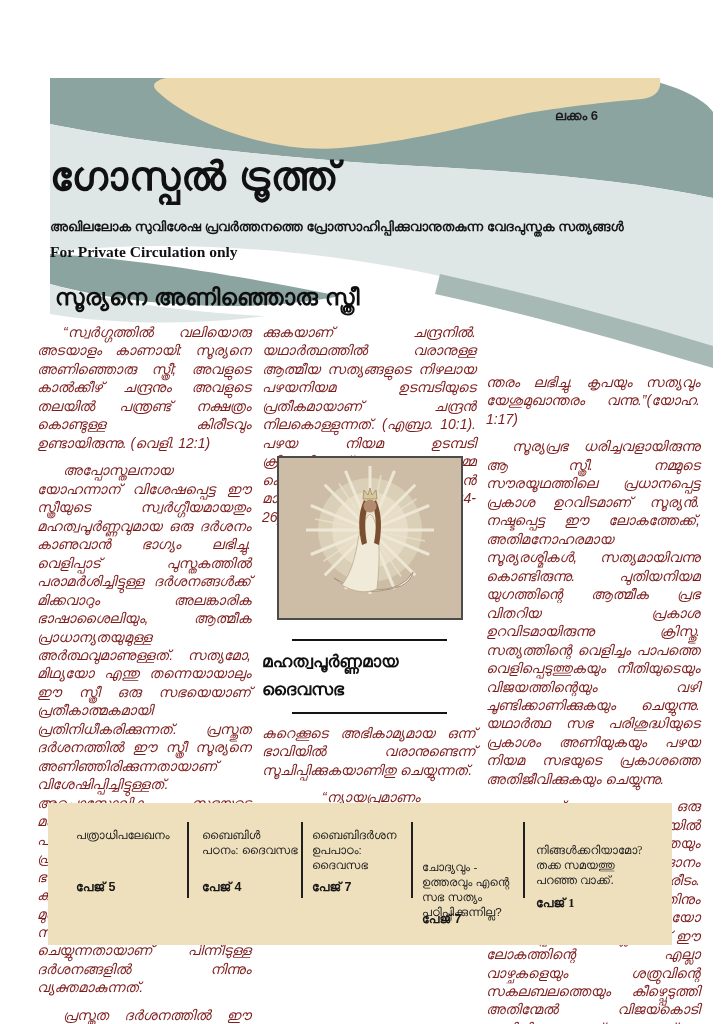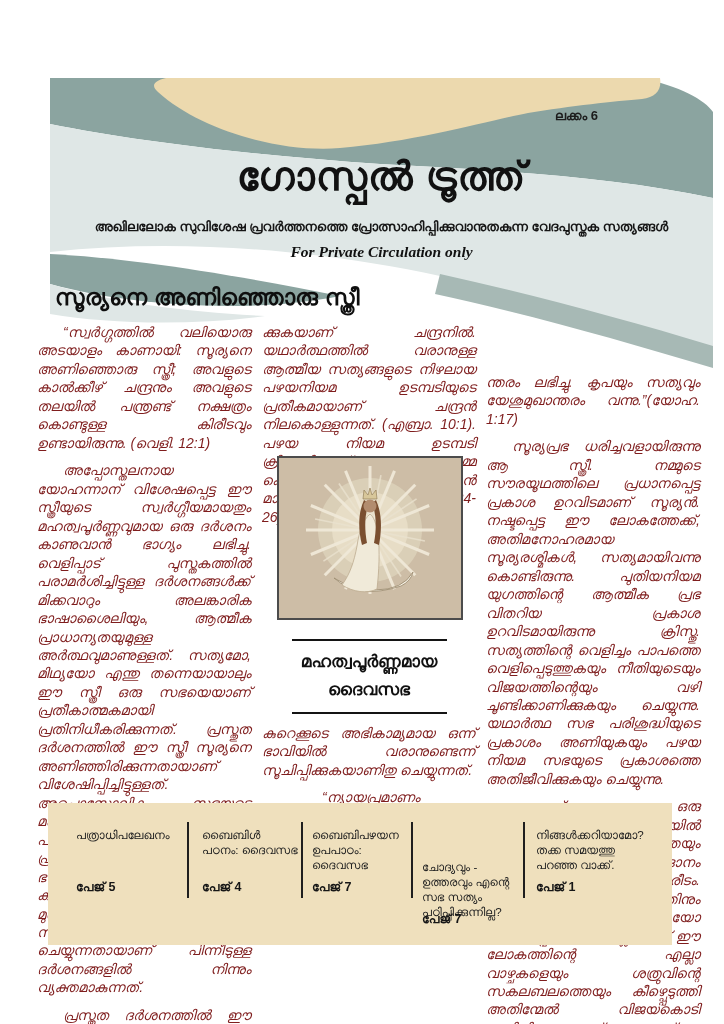--- a/index.html
+++ b/index.html
@@ -1,22 +1,22 @@
 <!DOCTYPE html>
 <html><head>
 <meta charset="utf-8">
 <style>
   html,body{margin:0;padding:0;background:#ffffff;}
   #canvas{position:relative;width:724px;height:1024px;background:#ffffff;overflow:hidden;
           font-family:"Liberation Sans",sans-serif;color:#1c1c1c;}
   .abs{position:absolute;}
-  .center{text-align:center;}
+  .center{text-align:left;}
   .masthead-title{font-size:40px;font-weight:800;letter-spacing:1px;color:#111;}
   .tagline{font-size:13.2px;font-weight:700;color:#151515;}
-  .circ{font-family:"Liberation Serif",serif;font-size:15.5px;font-weight:700;color:#111;font-style:italic;}
+  .circ{font-family:"Liberation Serif",serif;font-size:15.5px;font-weight:700;color:#111;}
   .issue{font-size:13px;font-weight:700;color:#1d1d1d;}
   .headline{font-size:23px;font-weight:800;color:#0e0e0e;letter-spacing:.3px;}
   .col{width:214px;font-size:14px;line-height:1.32;text-align:justify;color:#7f1d1d;font-style:italic;}
   .col p{margin:0 0 9px 0;text-indent:26px;}
   .col p.noindent{text-indent:0;}
   .col p.bigindent{text-indent:60px;margin-top:3px;}
   .figure-frame{border:2px solid #4c4c4c;background:#cdbda6;}
   .rule{background:#141414;height:2px;}
   .caption{font-size:17px;font-weight:700;color:#101010;}
   .toc-box{background:#efe0bd;}
@@ -131,30 +131,30 @@
     </div>
     <div class="toc-sep" style="left:139px;top:19px;height:76px;"></div>
 
     <div class="toc-cell" style="left:154px;top:24px;width:96px;">
       <div class="toc-title">ബൈബിൾ പഠനം: ദൈവസഭ</div>
       <div class="toc-page">പേജ് 4</div>
     </div>
     <div class="toc-sep" style="left:253px;top:19px;height:76px;"></div>
 
     <div class="toc-cell" style="left:264px;top:24px;width:96px;">
-      <div class="toc-title">ബൈബിപഴയന ഉപപാഠം: ദൈവസഭ</div>
+      <div class="toc-title">ബൈബിദർശന ഉപപാഠം: ദൈവസഭ</div>
       <div class="toc-page">പേജ് 7</div>
     </div>
     <div class="toc-sep" style="left:363px;top:19px;height:76px;"></div>
 
     <div class="toc-cell" style="left:374px;top:24px;width:98px;margin-top:32px;">
       <div class="toc-title">ചോദ്യവും - ഉത്തരവും എന്റെ സഭ സത്യം പഠിപ്പിക്കുന്നില്ല?</div>
       <div class="toc-page">പേജ് 7</div>
     </div>
     <div class="toc-sep" style="left:475px;top:19px;height:76px;"></div>
 
-    <div class="toc-cell" style="left:488px;top:24px;width:118px;">
+    <div class="toc-cell" style="left:488px;top:40px;width:118px;font-family:Liberation Serif, serif;">
       <div class="toc-title">നിങ്ങൾക്കറിയാമോ? തക്ക സമയത്തു പറഞ്ഞ വാക്ക്.</div>
       <div class="toc-page">പേജ് 1</div>
     </div>
   </div>
 
 </div>
 
 </body></html>

